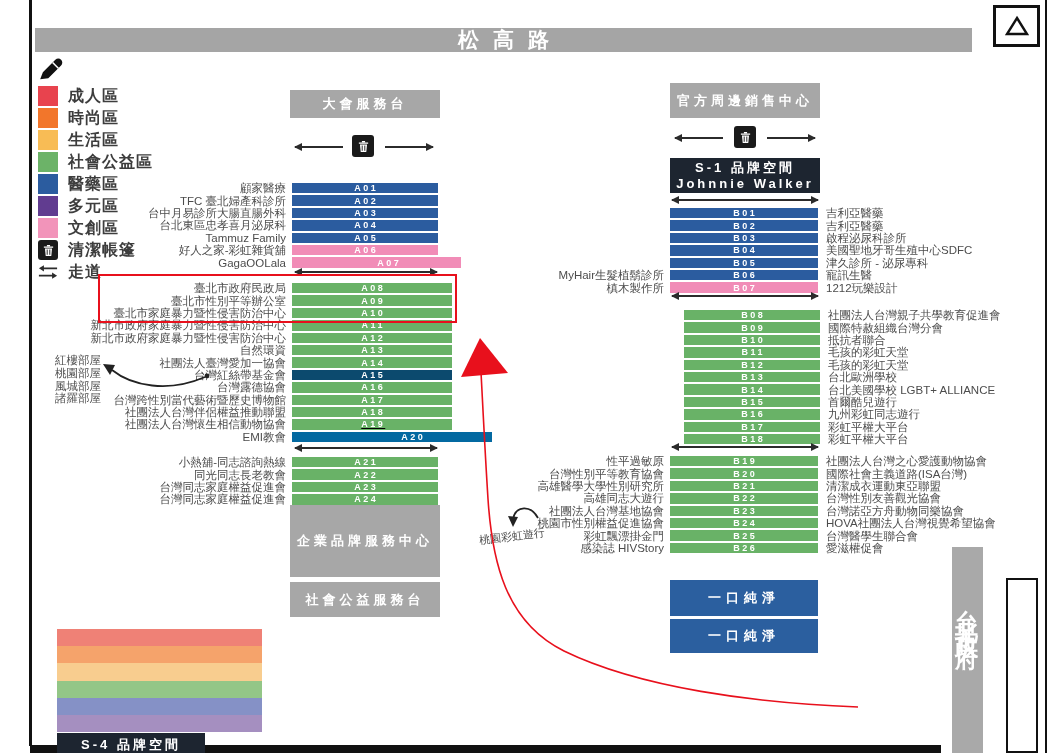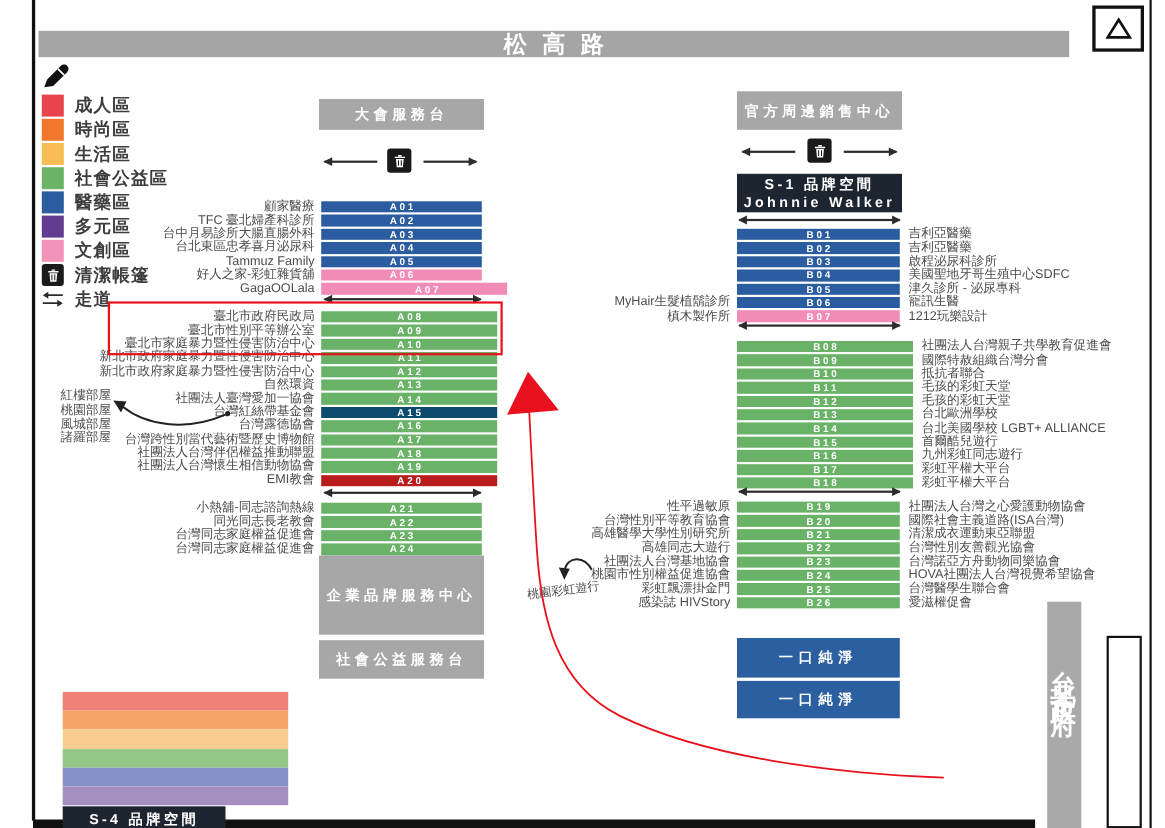--- a/index.html
+++ b/index.html
@@ -302,29 +302,29 @@
       <div class="booth-row">
         <span class="lbl lbl-left">社團法人台灣伴侶權益推動聯盟</span>
         <div class="booth-box" style="background: rgb(105, 178, 103);">
           <span class="booth-code">A18</span>
         </div>
 
       </div>
 
       <div class="booth-row">
         <span class="lbl lbl-left">社團法人台灣懷生相信動物協會</span>
-        <div class="booth-box" style="background: rgb(105, 178, 103);">
+        <div class="booth-box" style="background: rgb(105, 178, 103); text-decoration: underline;">
           <span class="booth-code">A19</span>
         </div>
 
       </div>
 
       <div class="booth-row">
         <span class="lbl lbl-left">EMI教會</span>
-        <div class="booth-box" style="background: #b91c1c;">
+        <div class="booth-box" style="background: #0369a1; padding-left: 40px;">
           <span class="booth-code">A20</span>
         </div>
 
       </div>
     </div>
 
   <div class="aisle al ar" style="left:295px;top:447px;width:142px;"></div>
 
   <div class="booth-col" style="left:292px;top:457px;width:146px;">
 
@@ -464,21 +464,21 @@
         <span class="lbl lbl-left">槙木製作所</span>
         <div class="booth-box" style="background: rgb(241, 140, 183);">
           <span class="booth-code">B07</span>
         </div>
         <span class="lbl lbl-right">1212玩樂設計</span>
       </div>
     </div>
 
   <div class="aisle al ar" style="left:672px;top:295px;width:146px;"></div>
 
-  <div class="booth-col" style="left:670px;top:310px;width:160px;">
+  <div class="booth-col" style="left:684px;top:310px;width:136px;">
 
       <div class="booth-row">
 
         <div class="booth-box" style="background: rgb(105, 178, 103);">
           <span class="booth-code">B08</span>
         </div>
         <span class="lbl lbl-right">社團法人台灣親子共學教育促進會</span>
       </div>
 
       <div class="booth-row">

